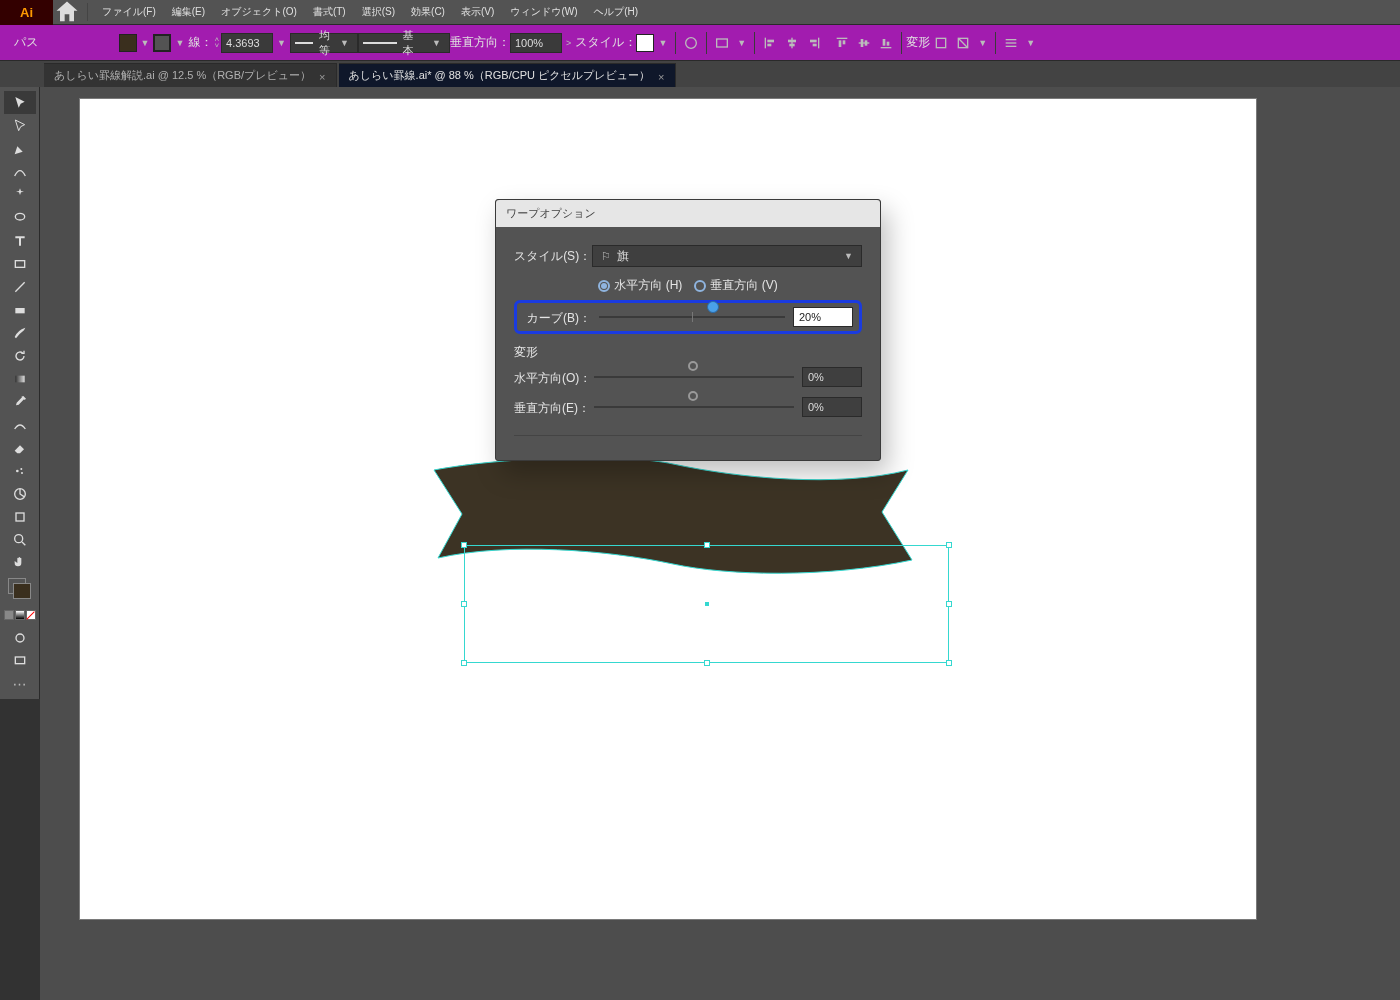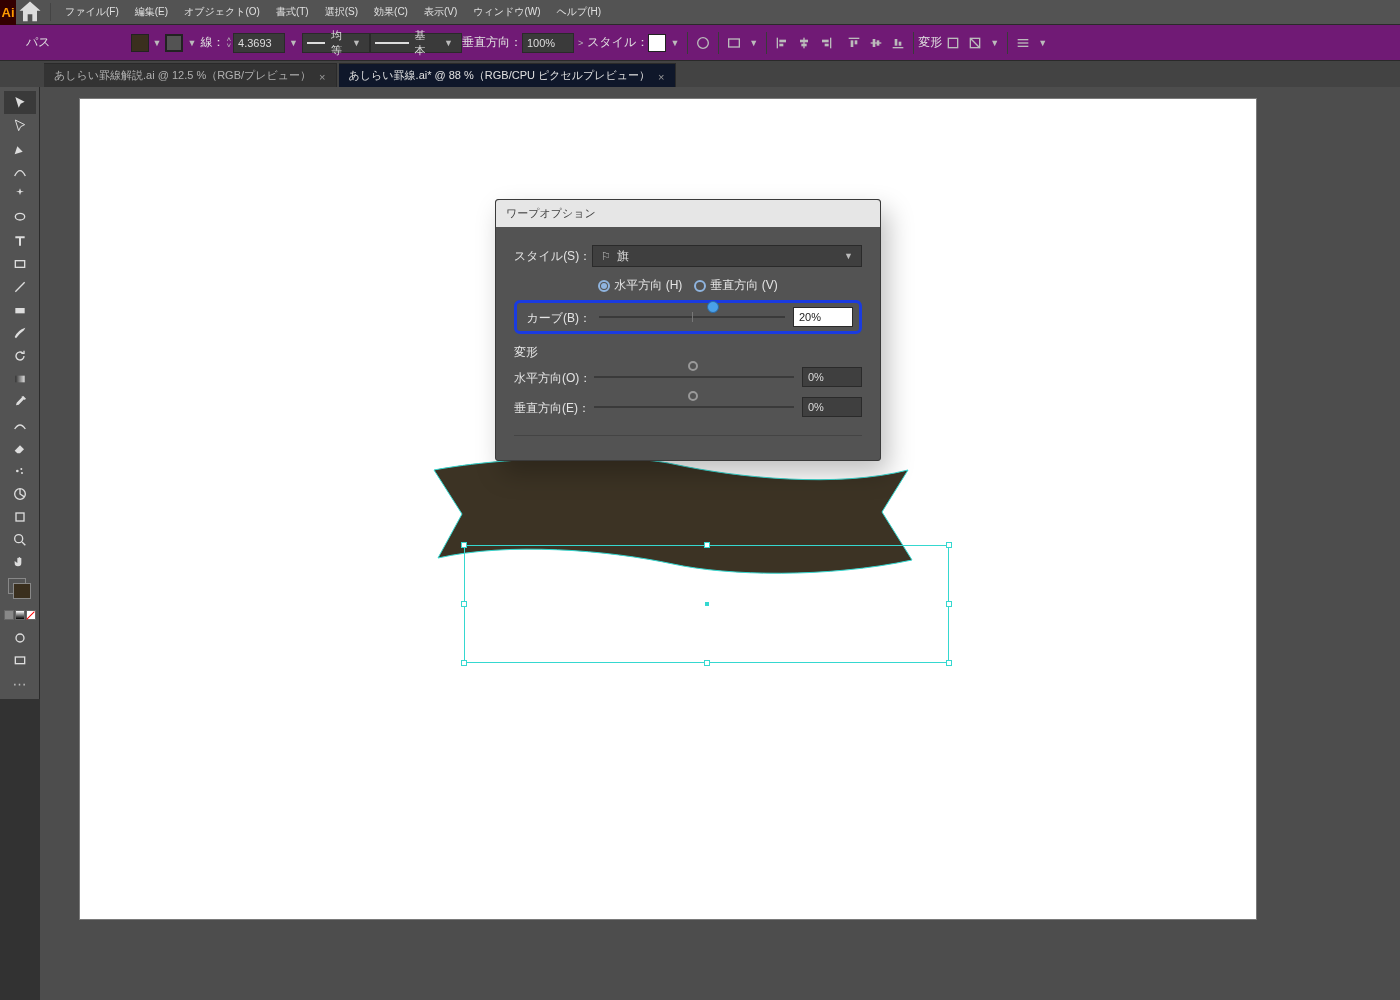--- a/index.html
+++ b/index.html
@@ -1,26 +1,26 @@
 <!DOCTYPE html>
 <html><head>
 <meta charset="utf-8">
 <style>
 * { margin: 0; padding: 0; box-sizing: border-box; font-family: "Meiryo", "Hiragino Kaku Gothic Pro", sans-serif; }
 body { background: #323232; color: #ccc; font-size: 11px; width: 1400px; height: 1000px; overflow: hidden; position: relative; }
 
 
 .menubar { height: 25px; background: #535353; display: flex; align-items: center; padding-left: 0; border-bottom: 1px solid #2a2a2a; }
-.app-icon { width: 16px; height: 25px; background: #330000; color: #ff9a00; display: flex; align-items: center; justify-content: center; font-weight: bold; font-size: 13px; }
+.app-icon { width: 53px; height: 25px; background: #330000; color: #ff9a00; display: flex; align-items: center; justify-content: center; font-weight: bold; font-size: 13px; }
 .home-icon { width: 28px; height: 25px; display: flex; align-items: center; justify-content: center; color: #ddd; font-size: 14px; }
 .menubar-divider { width: 1px; height: 18px; background: #444; margin: 0 6px; }
 .menu-item { padding: 4px 8px; color: #e0e0e0; font-size: 10px; cursor: pointer; }
 
 
-.controlbar { height: 36px; background: #701a75; display: flex; align-items: center; padding: 0 26px; border-bottom: 1px solid #2a2a2a; }
+.controlbar { height: 36px; background: #a21caf; display: flex; align-items: center; padding: 0 14px; border-bottom: 1px solid #2a2a2a; }
 .ctrl-label { color: #e0e0e0; font-size: 12px; }
 .swatch { width: 18px; height: 18px; border: 1px solid #222; }
 .swatch.fill { background: #3a2f1e; }
 .swatch.stroke-sw { background: #535353; border: 2px solid #222; position: relative;}
 .dd-arrow { color: #bbb; font-size: 9px; padding: 0 4px; cursor: pointer;}
 .stepper { display: flex; align-items: center; }
 .stepper-arrows { display:flex; flex-direction:column; line-height:6px; color:#bbb; font-size:8px; padding:0 2px;}
 .num-input { width: 52px; height: 20px; background: #3a3a3a; border: 1px solid #2a2a2a; color: #ddd; padding: 0 4px; font-size: 11px;}
 .combo { height: 20px; background: #3a3a3a; border: 1px solid #2a2a2a; color: #ddd; display: flex; align-items: center; padding: 0 4px; gap: 6px; font-size: 11px;}
 .combo .line-preview { width: 38px; height: 0; border-top: 2px solid #ddd;}

